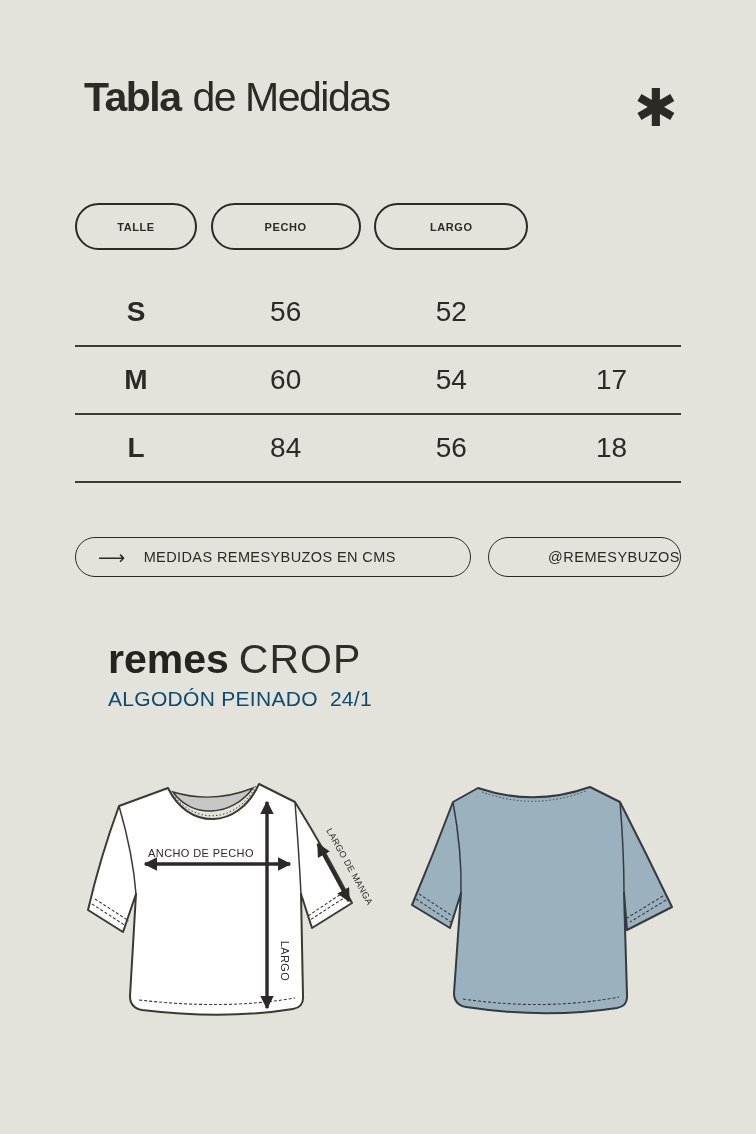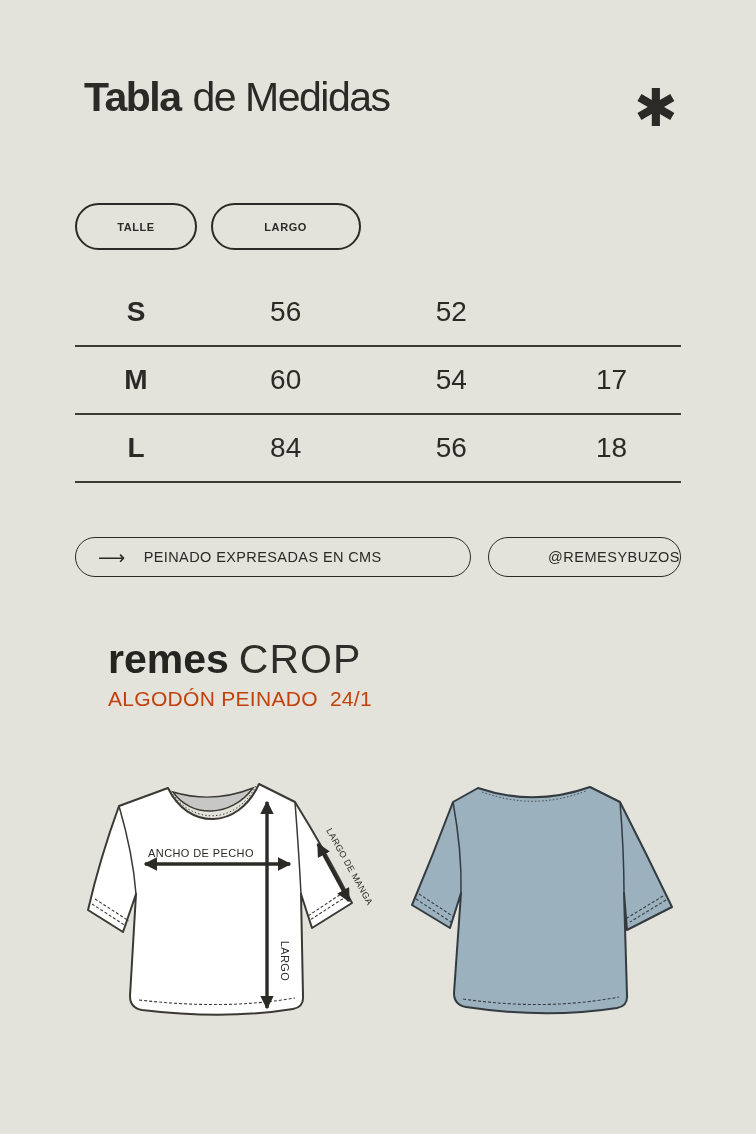--- a/index.html
+++ b/index.html
@@ -65,21 +65,21 @@
     font-family:"DejaVu Sans","Liberation Sans",sans-serif;
     font-size:19px;margin-right:18px;line-height:1;
   }
   .note-pill.handle{width:193px;justify-content:flex-end;letter-spacing:.5px;}
 
   
   .brand{position:absolute;left:108px;top:636px;}
   .brand-line{font-size:41px;line-height:46px;white-space:nowrap;color:#242420;}
   .brand-name{font-weight:700;}
   .product-line{font-weight:400;letter-spacing:1px;margin-left:10px;color:#2e2d29;}
-  .fabric-line{font-size:21px;letter-spacing:.3px;margin-top:5px;color:#c2410c;}
+  .fabric-line{font-size:21px;letter-spacing:.3px;margin-top:5px;color:#0c4a6e;}
   .fabric-line .yarn{margin-left:12px;}
 
   
   .shirt{position:absolute;}
   .shirt text{
     font-family:"Liberation Sans",sans-serif;
     fill:#2b2a26;
   }
   .lbl{font-size:11px;letter-spacing:.4px;}
   .lbl-sm{font-size:9px;letter-spacing:.3px;}
@@ -89,20 +89,21 @@
 
 <div class="page">
 
   <header class="title">
     <span class="t-bold">Tabla</span><span class="t-reg">de Medidas</span>
   </header>
   <div class="asterisk">✱</div>
 
   <div class="cols">
     <div class="pill">TALLE</div>
+    <div class="pill">PECHO</div>
     <div class="pill">LARGO</div>
   </div>
 
   <div class="table">
     <div class="trow">
       <div class="cell size">S</div>
       <div class="cell">56</div>
       <div class="cell">52</div>
     </div>
     <div class="trow">
@@ -115,21 +116,21 @@
       <div class="cell size">L</div>
       <div class="cell">84</div>
       <div class="cell">56</div>
       <div class="cell">18</div>
     </div>
   </div>
 
   <div class="notes">
     <div class="note-pill units">
       <span class="arrow">⟶</span>
-      <span>PEINADO EXPRESADAS EN CMS</span>
+      <span>MEDIDAS REMESYBUZOS EN CMS</span>
     </div>
     <div class="note-pill handle">
       <span>@REMESYBUZOS</span>
     </div>
   </div>
 
   <div class="brand">
     <div class="brand-line">
       <span class="brand-name">remes</span><span class="product-line">CROP</span>
     </div>

